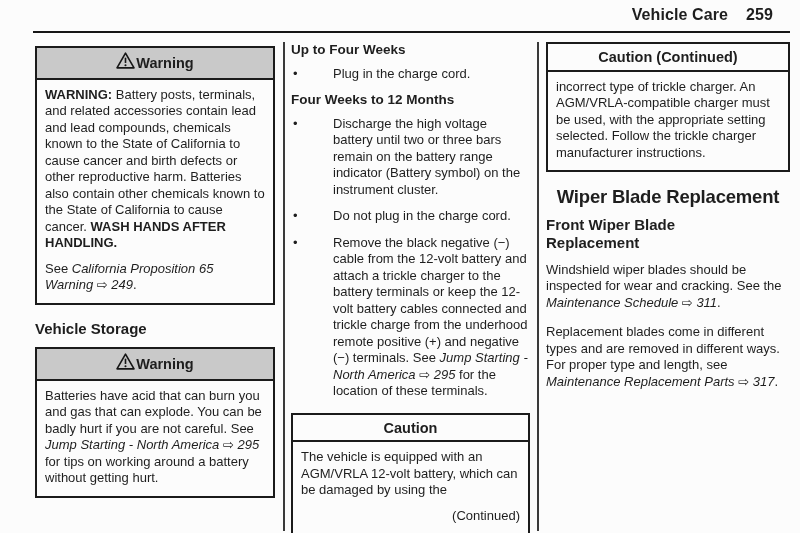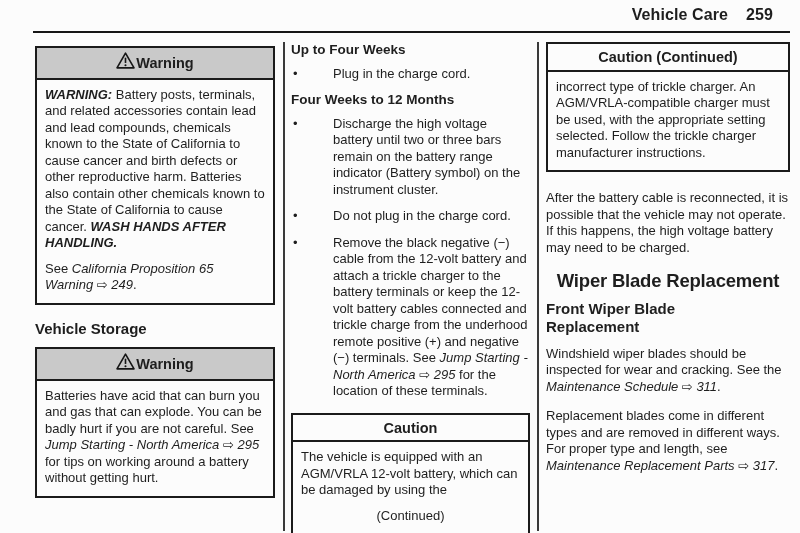--- a/index.html
+++ b/index.html
@@ -30,35 +30,35 @@
   .box-head {
     display:flex; align-items:center; justify-content:center; gap:1px;
     border-bottom:2px solid #1b1b1b; font-weight:bold; font-size:14.5px;
     padding:5px 4px 4px;
   }
   .warn-head { background:#c9c9c9; }
   .caut-head { background:#fcfcfc; }
   .box-body { padding:7px 8px 9px; }
   .box-body p { margin:0 0 9px; }
   .box-body p:last-child { margin-bottom:0; }
-  .warning-lead, .warning-tail { font-weight:bold;font-style:italic; }
+  .warning-lead, .warning-tail { font-weight:bold; }
 
   
   .mid-head  { font-size:13.5px; font-weight:bold; margin:4px 0 7px; }
   .sect-head { font-size:15px; font-weight:bold; margin:16px 0 10px; }
   .big-head  { font-size:18.5px; font-weight:bold; margin:17px 0 10px; letter-spacing:-0.2px;text-align:center; }
   .sub-head  { font-size:15px; font-weight:bold; line-height:18.5px; margin:0 0 9px; max-width:185px; }
 
   
   .bullet { display:flex; margin:0 0 10px; }
   .bullet .dot { flex:0 0 25px; font-size:13px; padding-left:2px; }
   .bullet .btext { flex:1;margin-left:15px; }
 
   .para { margin:0 0 13px; }
-  .continued-line { text-align:center; margin-top:2px; }
+  .continued-line { text-align:right; margin-top:2px; }
   .col2 .wbox { margin-top:13px; margin-bottom:0; }
   i { font-style:italic; }
   .warn-icon { position:relative; top:-1px; }
 </style>
 </head>
 <body>
 
 <div class="page">
 
   <div class="pg-header">
@@ -151,21 +151,20 @@
 
     <div class="wbox">
       <div class="box-head caut-head">
         <span>Caution  (Continued)</span>
       </div>
       <div class="box-body">
         <p>incorrect type of trickle charger. An AGM/VRLA-compatible charger must be used, with the appropriate setting selected. Follow the trickle charger manufacturer instructions.</p>
       </div>
     </div>
 
-    <p class="para" style="margin-top:18px">After the battery cable is reconnected, it is possible that the vehicle may not operate. If this happens, the high voltage battery may need to be charged.</p>
 
     <div class="big-head">Wiper Blade Replacement</div>
 
     <div class="sub-head">Front Wiper Blade Replacement</div>
 
     <p class="para"><span>Windshield wiper blades should be inspected for wear and cracking. See the </span><i>Maintenance Schedule ⇨ 311</i><span>.</span></p>
 
     <p class="para"><span>Replacement blades come in different types and are removed in different ways. For proper type and length, see </span><i>Maintenance Replacement Parts ⇨ 317</i><span>.</span></p>
 
   </div>

